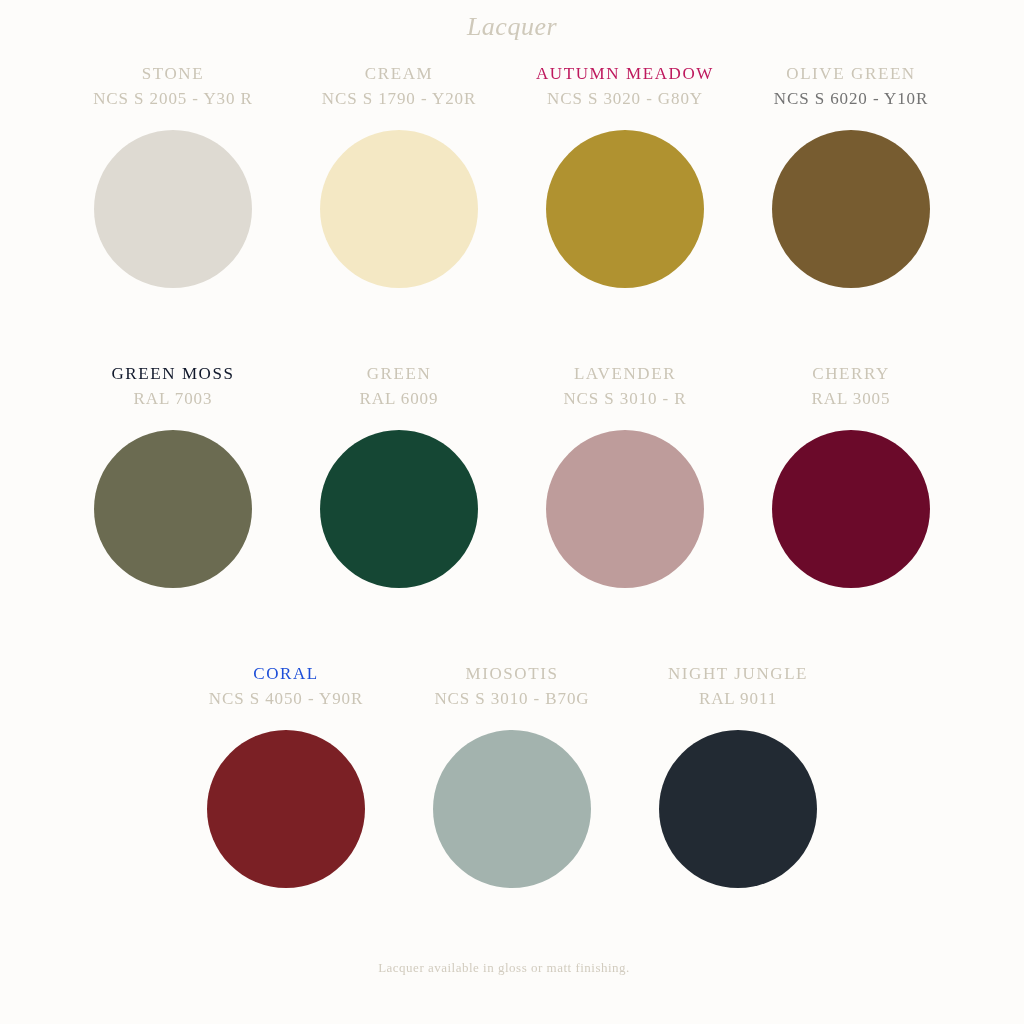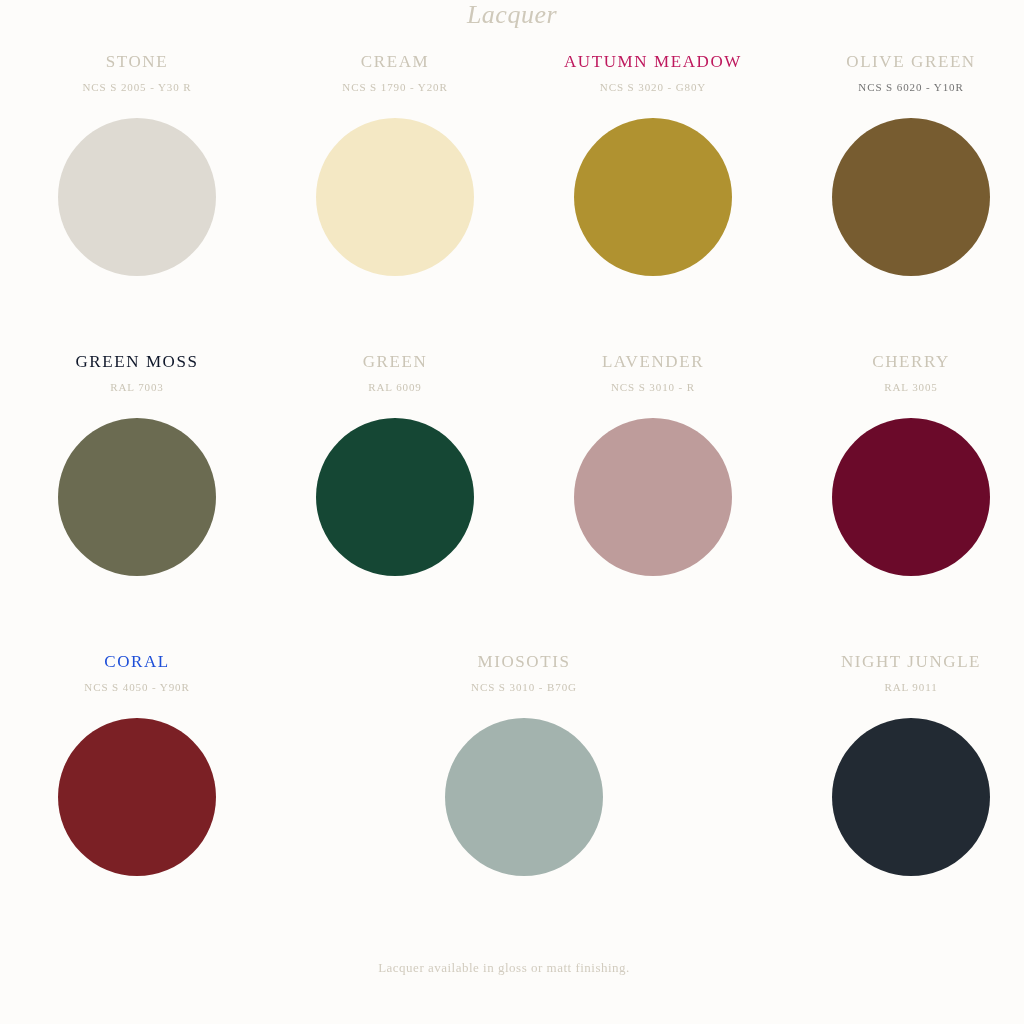--- a/index.html
+++ b/index.html
@@ -22,56 +22,55 @@
     box-sizing: border-box;
   }
 
   
   .palette-title {
     text-align: center;
     font-style: italic;
     font-size: 26px;
     letter-spacing: 0.5px;
     color: #cfc9ba;
-    padding-top: 0;
+    padding-top: 12px;
     line-height: 30px;
     font-family: "Liberation Serif", "DejaVu Serif", serif;
   }
 
   
   .swatch-rows {
     margin-top: 22px;
   }
   .swatch-row {
     display: flex;
-    justify-content: space-between;
+    justify-content: center;
     align-items: flex-start;
     height: 300px;
-    margin-left: 24px;
   }
   .swatch-cell {
     width: 226px;
     display: flex;
     flex-direction: column;
     align-items: center;
   }
 
   .swatch-name {
     font-size: 17px;
     letter-spacing: 1.6px;
     color: #cbc5b6;
     text-transform: uppercase;
     text-align: center;
     line-height: 20px;
     white-space: nowrap;
     font-family: "Liberation Serif", "DejaVu Serif", serif;
   }
   .swatch-code {
     margin-top: 7px;
-    font-size: 11px;
+    font-size: 17px;
     letter-spacing: 0.9px;
     color: #cbc5b6;
     text-align: center;
     line-height: 16px;
     white-space: nowrap;
     font-family: "Liberation Serif", "DejaVu Serif", serif;
   }
 
   .swatch-disc {
     margin-top: 23px;

